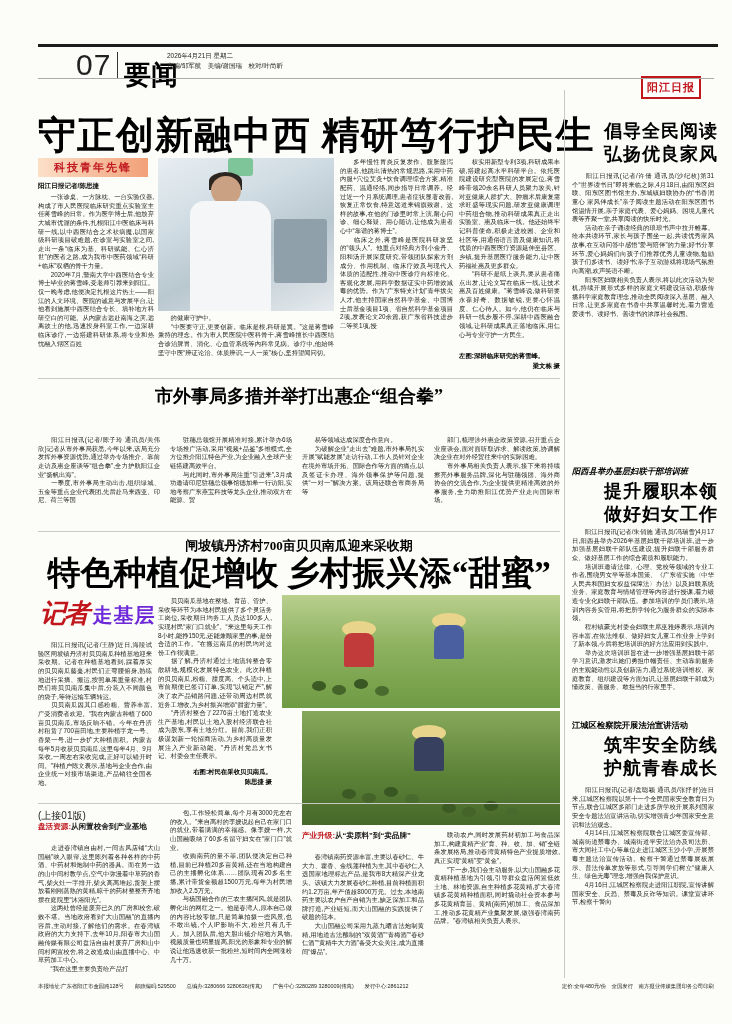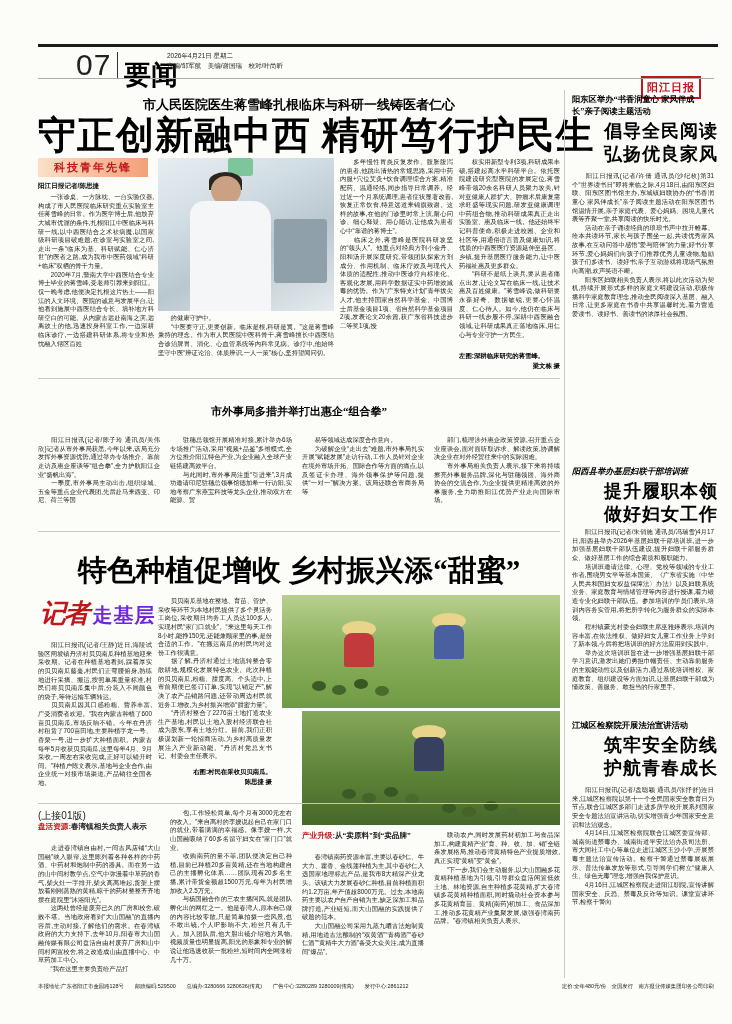--- a/index.html
+++ b/index.html
@@ -56,21 +56,20 @@
   <div class="abs pageno" style="left:76px;top:48px;">07</div>
   <div class="hdiv" style="left:117px;top:52px;height:26px;"></div>
   <div class="abs secname" style="left:124px;top:48px;margin-top:9px;">要闻</div>
   <div class="abs dateline" style="left:167px;top:51px;width:220px;">
     <div>2026年4月21日 星期二</div>
     <div>责编/邹军航　美编/谢国瑞　校对/叶尚昕</div>
   </div>
   <div class="abs masthead" style="right:31px;top:51px;margin-top:25px;">阳江日报</div>
   <div class="rule-h" style="left:38px;right:18px;top:78px;background:#aaa;"></div>
 
-  <div class="abs kicker" style="left:38px;top:96px;width:522px;font-size:13px;">市人民医院医生蒋雪峰扎根临床与科研一线铸医者仁心</div>
   <div class="abs hl" style="left:38px;top:110px;width:522px;font-size:38px;letter-spacing:1px;">守正创新融中西  精研笃行护民生</div>
 
   <div class="abs badge1" style="left:38px;top:158px;width:110px;height:19px;">科技青年先锋</div>
   <div class="abs byline" style="left:38px;top:182px;width:116px;">阳江日报记者/陈思捷</div>
   <div class="abs body-text" style="left:38px;top:193px;width:116px;height:180px;">　　一张诊桌、一方脉枕、一台实验仪器,构成了市人民医院临床研究重点实验室主任蒋雪峰的日常。作为医学博士后,他放弃大城市优渥的条件,扎根阳江中医临床与科研一线,以中西医结合之术祛病魔,以国家级科研项目破难题,在诊室与实验室之间,走出一条“临床为基、科研赋能、仁心济世”的医者之路,成为我市中医药领域“科研+临床”双栖的骨干力量。
 　　2020年7月,暨南大学中西医结合专业博士毕业的蒋雪峰,受老师引荐来到阳江。仅一晚考虑,他便决定扎根这片热土——阳江的人文环境、医院的诚意与发展平台,让他看到施展中西医结合专长、填补地方科研空白的可能。从内蒙古远赴南海之滨,远离故土的他,迅速投身科室工作,一边深耕临床诊疗,一边搭建科研体系,将专业和热忱融入辖区百姓</div>
 
   <div class="photo photo-doctor" style="left:158px;top:158px;width:176px;height:153px;">
     <div class="greenbit"></div>
     <div class="hair"></div>
@@ -83,33 +82,34 @@
 
   <div class="abs body-text" style="left:340px;top:158px;width:113px;height:216px;">　　多年慢性胃炎反复发作、腹胀腹泻的患者,他跳出清热的常规思路,采用中药内服+穴位艾灸+饮食调理综合方案,精准配药、温通经络,同步指导日常调养。经过近一个月系统调理,患者症状显著改善,恢复正常饮食,特意远道来锦旗致谢。这样的故事,在他的门诊里时常上演,耐心问诊、细心释疑、用心随访,让他成为患者心中“靠谱的蒋博士”。
 　　临床之外,蒋雪峰是医院科研攻坚的“领头人”。他重点对经典方剂小金丹、阳和汤开展深度研究,带领团队探索方剂成分、作用机制、临床疗效及与现代人体质的适配性,推动中医诊疗向标准化、客观化发展,用科学数据证实中药增效减毒的优势。作为“广东特支计划”青年拔尖人才,他主持国家自然科学基金、中国博士后基金项目1项、省自然科学基金项目2项,发表论文20余篇,获广东省科技进步二等奖1项,授</div>
   <div class="abs body-text" style="left:459px;top:158px;width:101px;height:192px;">　　权实用新型专利3项,科研成果丰硕,搭建起高水平科研平台。依托医院建设研究型医院的发展定位,蒋雪峰带领20余名科研人员聚力攻关,针对亚健康人群扩大、肿瘤术后康复需求旺盛等现实问题,研发亚健康调理中药组合物,推动科研成果真正走出实验室、惠及临床一线。他还始终牢记科普使命,积极走进校园、企业和社区等,用通俗语言普及健康知识,将优质的中西医医疗资源延伸至县区、乡镇,提升基层医疗服务能力,让中医药福祉惠及更多群众。
 　　“科研不是纸上谈兵,要从患者痛点出发,让论文写在临床一线,让技术惠及百姓健康。”蒋雪峰说,做科研要永葆好奇、数据敏锐,更要心怀温度、仁心待人。如今,他仍在临床与科研一线步履不停,深耕中西医融合领域,让科研成果真正落地临床,用仁心与专业守护一方民生。</div>
   <div class="abs caption" style="left:459px;top:352px;width:101px;">左图:深耕临床研究的蒋雪峰。</div>
   <div class="abs credit" style="left:459px;top:362px;width:101px;">梁文栋 摄</div>
 
   <div class="rule-h" style="left:38px;width:522px;top:378px;"></div>
 
-  <div class="abs kicker" style="left:38px;top:384px;width:522px;font-size:11px;margin-top:20px;">市外事局多措并举打出惠企“组合拳”</div>
+  <div class="abs kicker" style="left:38px;top:384px;width:522px;font-size:18px;">市外事局多措并举打出惠企“组合拳”</div>
   <div class="abs body-text" style="left:38px;top:436px;width:122px;height:90px;">　　阳江日报讯(记者/陈子玲 通讯员/关伟欣)记者从市外事局获悉,今年以来,该局充分发挥外事资源优势,通过举办专场推介、靠前走访及惠企座谈等“组合拳”,全力护航阳江企业“扬帆出海”。
 　　一季度,市外事局主动出击,组织绿城、五金等重点企业代表团,先后赴马来西亚、印尼、荷兰等国</div>
   <div class="abs body-text" style="left:170px;top:436px;width:122px;height:90px;">　　驻穗总领馆开展精准对接,累计举办6场专场推广活动,采用“视频+品鉴”多维模式,全方位推介阳江特色产业,为企业融入全球产业链搭建高效平台。
 　　与此同时,市外事局注重“引进来”,3月成功邀请印尼驻穗总领事馆德加希一行访阳,实地考察广东燕宝科技等龙头企业,推动双方在能源、贸</div>
   <div class="abs body-text" style="left:302px;top:436px;width:122px;height:90px;">　　易等领域达成深度合作意向。
 　　为破解企业“走出去”难题,市外事局扎实开展“赋能发展”走访行动,工作人员针对企业在境外市场开拓、国际合作等方面的痛点,以及签证卡办理、海外领事保护等问题,提供“一对一”解决方案。该局还联合市商务局等</div>
   <div class="abs body-text" style="left:434px;top:436px;width:126px;height:90px;">　　部门,梳理涉外惠企政策资源,召开重点企业座谈会,面对面听取诉求、解读政策,协调解决企业在对外经贸往来中的实际困难。
 　　市外事局相关负责人表示,接下来将持续擦亮外事服务品牌,深化与驻穗领团、海外商协会的交流合作,为企业提供更精准高效的外事服务,全力助推阳江优势产业走向国际市场。</div>
 
   <div class="rule-h" style="left:38px;width:522px;top:531px;"></div>
 
-  <div class="abs hl" style="left:38px;top:551px;width:522px;font-size:29px;">特色种植促增收  乡村振兴添“甜蜜”</div>
+  <div class="abs kicker" style="left:38px;top:537px;width:522px;font-size:13px;">闸坡镇丹济村700亩贝贝南瓜迎来采收期</div>
+  <div class="abs hl" style="left:38px;top:551px;width:522px;font-size:33px;">特色种植促增收  乡村振兴添“甜蜜”</div>
 
   <div class="abs" style="left:40px;top:596px;width:116px;height:40px;">
     <span class="badge2-a">记者</span>
     <span class="badge2-b">走基层</span>
   </div>
   <div class="abs body-text" style="left:38px;top:641px;width:114px;height:160px;">　　阳江日报讯(记者/王静)近日,海陵试验区闸坡镇丹济村贝贝南瓜种植基地迎来采收期。记者在种植基地看到,踩着厚实的贝贝南瓜藤蔓,村民们正弯腰俯身,熟练地进行采摘、搬运,按照单果重量标准,村民们将贝贝南瓜集中后,分装入不同颜色的袋子,等待运输车辆转运。
 　　贝贝南瓜因其口感粉糯、营养丰富,广受消费者欢迎。“我在内蒙古种植了600亩贝贝南瓜,市场反响不错。今年在丹济村租赁了700亩田地,主要种植字龙一号、香栗一号,进一步扩大种植面积。内蒙古每年5月收获贝贝南瓜,这里每年4月、9月采收,一周左右采收完成,正好可以错开时间。”种植户陈文表示,基地与企业合作,由企业统一对接市场渠道,产品销往全国各地。</div>
   <div class="abs body-text" style="left:158px;top:597px;width:114px;height:168px;">　　贝贝南瓜基地在整地、育苗、管护、采收等环节为本地村民提供了多个灵活务工岗位,采收期日均务工人员达100多人,实现村民“家门口就业”。“来这里每天工作8小时,能挣150元,还能兼顾家里的事,是份合适的工作。”在搬运南瓜的村民均对这份工作很满意。
 　　据了解,丹济村通过土地流转整合零散耕地,规模化发展特色农业。此次种植的贝贝南瓜,粉糯、甜度高、个头适中,上市前期便已签订订单,实现“以销定产”,解决了农产品销路问题,还带动周边村民就近务工增收,为乡村振兴增添“甜蜜力量”。
 　　“丹济村整合了2276亩土地打造农业生产基地,村民以土地入股村经济联合社成为股东,享有土地分红。目前,我们正积极谋划新一轮招商活动,为乡村高质量发展注入产业新动能。”丹济村党总支书记、村委会主任表示。</div>
@@ -126,39 +126,38 @@
   <div class="photo photo-field2" style="left:302px;top:711px;width:258px;height:114px;">
     <div class="hat" style="left:110px;top:14px;"></div>
     <div class="fig" style="left:112px;top:26px;background:#37415f;"></div>
     <div class="pumpkin" style="left:40px;top:78px;"></div>
     <div class="pumpkin" style="left:140px;top:92px;"></div>
   </div>
 
   <div class="rule-h" style="left:38px;width:522px;top:803px;"></div>
 
   <div class="abs note" style="left:38px;top:809px;width:122px;">(上接01版)</div>
-  <div class="abs subhead" style="left:38px;top:822px;width:122px;"><span class="red">盘活资源:</span><span>春湾镇相关负责人表示</span></div>
+  <div class="abs subhead" style="left:38px;top:822px;width:122px;"><span class="red">盘活资源:</span><span>从闲置校舍到产业基地</span></div>
   <div class="abs body-text" style="left:38px;top:844px;width:122px;height:134px;">　　走进春湾镇自由村,一间古风店铺“大山国融”映入眼帘,这里陈列着各种各样的中药酒、中药材和炮制中药的器具。而在另一边的山中间村教学点,空气中弥漫着中草药的香气,柴火灶一字排开,柴火高高堆起,货架上摆放着刚刚蒸熟的黄精,晾干的药材整整齐齐地摆在庭院里“沐浴阳光”。
 　　这两处曾经是废弃已久的厂房和校舍,破败不堪。当地政府看到“大山国融”的直播内容后,主动对接,了解他们的需求。在春湾镇政府的大力支持下,去年10月,阳春市大山国融传媒有限公司盘活自由村废弃厂房和山中间村闲置校舍,将之改造成山由直播中心、中草药加工中心。
 　　“我在这里主要负责给产品打</div>
 
   <div class="abs body-text" style="left:170px;top:809px;width:122px;height:169px;">　　包,工作轻松简单,每个月有3000元左右的收入。”来自高村的李嫂说起自己在家门口的就业,带着满满的幸福感。像李嫂一样,大山国融吸纳了60多名留守妇女在“家门口”就业。
 　　收购南药的量不菲,团队便决定自己种植,目前已种植20多亩黄精,还在当地构建自己的主播孵化体系……团队现有20多名主播,累计带货金额超1500万元,每年为村民增加收入2.5万元。
 　　与杨国融合作的三农主播阿风,就是团队孵化出的网红之一。他是春湾人,原本自己做的内容比较零散,只是简单拍摄一些风景,也不敢出镜,个人IP影响不大,粉丝只有几千人。加入团队后,他大胆出镜介绍地方风物,视频质量也明显提高,阳光的形象和专业的解说让他迅速收获一批粉丝,短时间内全网涨粉几十万。</div>
 
   <div class="abs subhead" style="left:302px;top:831px;width:122px;"><span class="red">产业升级:</span><span>从“卖原料”到“卖品牌”</span></div>
   <div class="abs body-text" style="left:302px;top:853px;width:122px;height:125px;">　　春湾镇南药资源丰富,主要以春砂仁、牛大力、藿香、金线莲种植为主,其中春砂仁入选国家地理标志产品,是我市8大精深产业龙头。该镇大力发展春砂仁种植,目前种植面积约1.2万亩,年产值超8000万元。过去,本地南药主要以农户自产自销为主,缺乏深加工和品牌打造,产业链短,而大山国融的实践提供了破题的范本。
 　　大山国融公司采用九蒸九晒古法炮制黄精,用地道古法酿制的“双黄酒”“青梅酒”“春砂仁酒”“黄精牛大力酒”备受大众关注,成为直播间“爆品”。</div>
 
   <div class="abs body-text" style="left:434px;top:831px;width:126px;height:147px;">　　联动农户,同时发展药材初加工与食品深加工,构建黄精产业“育、种、收、加、销”全链条发展格局,推动春湾黄精特色产业提质增效,真正实现“黄精”变“黄金”。
 　　“下一步,我们会主动服务,以大山国融多花黄精种植基地为引领,引导群众盘活闲置低效土地、林地资源,自主种植多花黄精,扩大春湾镇多花黄精种植面积,同时撬动社会资本参与多花黄精育苗、黄精(南药)初加工、食品深加工,推动多花黄精产业集聚发展,做强春湾南药品牌。”春湾镇相关负责人表示。</div>
 
   <div class="rule-v" style="left:564px;top:90px;height:888px;"></div>
 
-  <div class="abs rail-kicker" style="left:572px;top:94px;width:142px;">阳东区举办“书香润童心 家风伴成长”亲子阅读主题活动</div>
   <div class="abs rail-hl" style="left:572px;top:120px;width:142px;white-space:pre-line;">倡导全民阅读
 弘扬优良家风</div>
   <div class="abs body-text" style="left:572px;top:172px;width:142px;height:288px;">　　阳江日报讯(记者/许倩 通讯员/沙纪枚)第31个“世界读书日”即将来临之际,4月18日,由阳东区妇联、阳东区图书馆主办,东城镇妇联协办的“书香润童心 家风伴成长”亲子阅读主题活动在阳东区图书馆温情开展,亲子家庭代表、爱心妈妈、困境儿童代表等齐聚一堂,共享阅读的快乐时光。
 　　活动在亲子诵读经典的琅琅书声中拉开帷幕。绘本共读环节,家长与孩子围坐一起,共读优秀家风故事,在互动问答中感悟“爱与陪伴”的力量;好书分享环节,爱心妈妈们向孩子们推荐优秀儿童读物,勉励孩子们多读书、读好书;亲子互动游戏将现场气氛推向高潮,欢声笑语不断。
 　　阳东区妇联相关负责人表示,将以此次活动为契机,持续开展形式多样的家庭文明建设活动,积极传播科学家庭教育理念,推动全民阅读深入基层、融入日常,让更多家庭在书香中共享温馨时光,着力营造爱读书、读好书、善读书的浓厚社会氛围。</div>
 
   <div class="abs rail-kicker" style="left:572px;top:466px;width:142px;font-style:italic;">阳西县举办基层妇联干部培训班</div>
   <div class="abs rail-hl" style="left:572px;top:480px;width:142px;white-space:pre-line;">提升履职本领
 做好妇女工作</div>
   <div class="abs body-text" style="left:572px;top:528px;width:142px;height:182px;">　　阳江日报讯(记者/朱俏施 通讯员/冯瑞雪)4月17日,阳西县举办2026年基层妇联干部培训班,进一步加强基层妇联干部队伍建设,提升妇联干部服务群众、做好基层工作的综合素质和履职能力。

